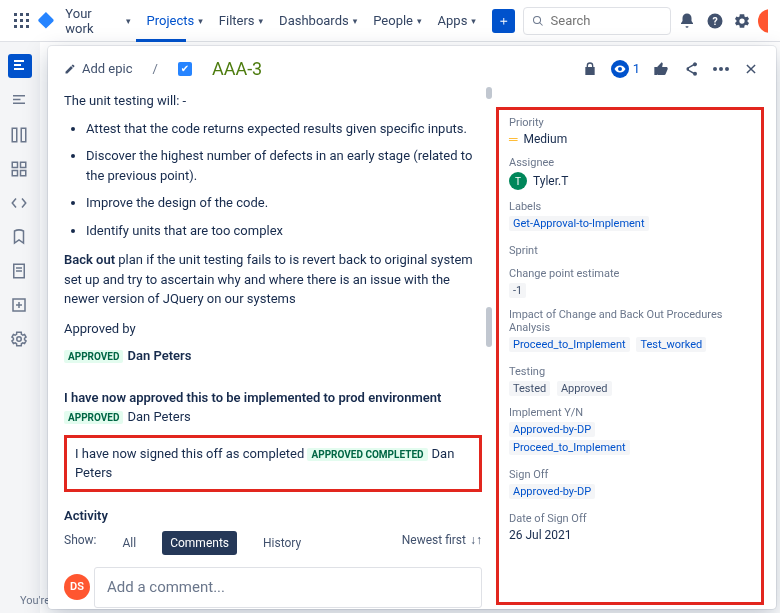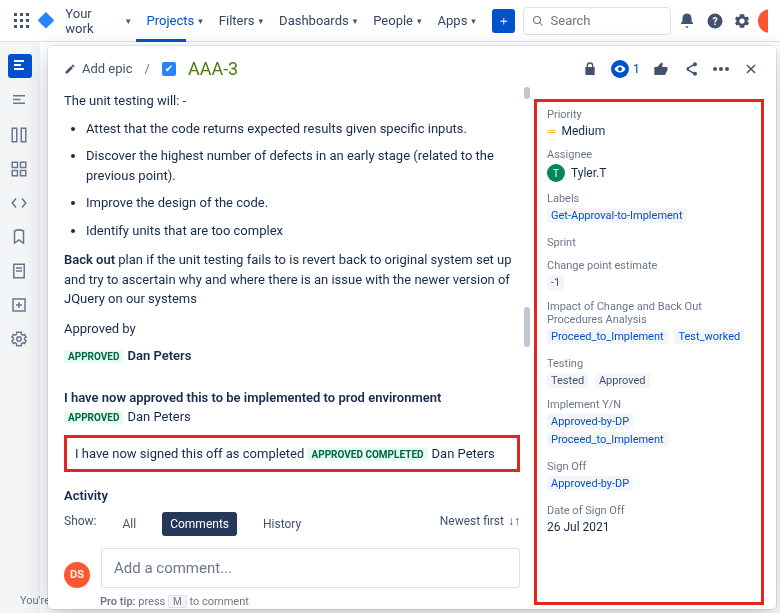--- a/index.html
+++ b/index.html
@@ -20,21 +20,21 @@
   .avatarcut{width:10px;height:24px;overflow:hidden;position:relative;}
   .avatarcut::before{content:"";position:absolute;left:0;top:0;width:24px;height:24px;border-radius:50%;background:#FF5630;}
   
   .leftrail{position:absolute;left:0;top:42px;bottom:0;width:40px;background:#F4F5F7;display:flex;flex-direction:column;align-items:center;padding-top:12px;gap:14px;}
   .leftrail .ri{width:20px;height:20px;color:#6B778C;}
   .leftrail .ri.sel{background:#0052CC;color:#fff;border-radius:3px;padding:3px;width:24px;height:24px;}
   .footnote{position:absolute;left:20px;bottom:6px;font-size:11px;color:#6B778C;}
   
   .overlay{position:absolute;left:48px;top:46px;right:4px;bottom:4px;background:#fff;border-radius:4px;box-shadow:0 0 0 1px rgba(9,30,66,.08),0 8px 24px rgba(9,30,66,.25);display:flex;flex-direction:column;}
   
-  .mhead{display:flex;align-items:center;padding:12px 16px 8px;gap:12px;}
+  .mhead{display:flex;align-items:center;padding:12px 16px 8px;gap:20px;}
   .addepic{display:flex;align-items:center;gap:6px;color:#42526E;font-size:13px;cursor:pointer;}
   .slash{color:#6B778C;}
   .issueicon{width:14px;height:14px;background:#2684FF;border-radius:2px;display:inline-flex;align-items:center;justify-content:center;color:#fff;font-size:10px;}
   .issuelink{color:#4d7c0f;font-size:18px;}
   .mheadright{margin-left:auto;display:flex;align-items:center;gap:12px;}
   .watchers{display:flex;align-items:center;gap:4px;color:#0052CC;}
   .watchers .eye{width:18px;height:18px;background:#0052CC;border-radius:50%;display:flex;align-items:center;justify-content:center;color:#fff;}
   .hicon{width:18px;height:18px;color:#42526E;cursor:pointer;display:flex;align-items:center;justify-content:center;}
   
   .mbody{flex:1;display:flex;overflow:hidden;}
@@ -45,29 +45,29 @@
   .leftcontent li{margin-bottom:8px;}
   .leftcontent strong{font-weight:600;}
   .approved-badge{background:#E3FCEF;color:#006644;font-size:10px;font-weight:700;padding:1px 4px;border-radius:2px;margin-right:4px;}
   .completed-badge{background:#E3FCEF;color:#006644;font-size:10px;font-weight:700;padding:1px 4px;border-radius:2px;margin-right:4px;}
   .redbox{border:3px solid #E2261E;padding:6px 8px;margin:8px 0 14px;}
   .activityhdr{font-size:13px;font-weight:600;margin-top:6px;}
   .tabrow{display:flex;align-items:flex-start;gap:18px;margin-top:6px;font-size:12px;color:#42526E;}
   .tabbtn{padding:3px 8px;border-radius:3px;cursor:pointer;}
   .tabbtn.sel{background:#253858;color:#fff;}
   .sorter{margin-left:auto;display:flex;align-items:center;gap:4px;cursor:pointer;}
-  .commentrow{display:flex;align-items:flex-end;gap:11px;margin-top:12px;}
+  .commentrow{display:flex;align-items:center;gap:4px;margin-top:12px;}
   .dsav{width:26px;height:26px;border-radius:50%;background:#FF5630;color:#fff;font-size:11px;font-weight:600;display:flex;align-items:center;justify-content:center;}
   .commentbox{flex:1;border:1px solid #DFE1E6;border-radius:3px;padding:8px 12px;color:#6B778C;font-size:15px;}
   .protip{font-size:11px;color:#6B778C;margin-top:6px;margin-left:36px;}
   .protip .key{background:#F4F5F7;border:1px solid #DFE1E6;border-radius:2px;padding:0 4px;font-size:10px;}
   .leftscrollbar{position:absolute;right:0;top:0;width:6px;height:12px;background:#C1C7D0;border-radius:3px;}
   .leftscrollbar2{position:absolute;right:0;top:220px;width:6px;height:40px;background:#C1C7D0;border-radius:3px;}
   
-  .rightpane{width:230px;border:3px solid #E2261E;margin:12px 12px 4px 4px;padding:6px 10px 4px;overflow:hidden;position:relative;}
+  .rightpane{width:268px;border:3px solid #E2261E;margin:20px 12px 4px 4px;padding:6px 10px 4px;overflow:hidden;position:relative;}
   .field{margin-bottom:10px;font-size:11px;}
   .flabel{color:#6B778C;font-size:11px;margin-bottom:3px;}
   .fval{color:#172B4D;font-size:12px;}
   .priority{display:flex;align-items:center;gap:6px;}
   .pricon{color:#FFAB00;font-weight:700;}
   .assignee{display:flex;align-items:center;gap:6px;}
   .tav{width:18px;height:18px;border-radius:50%;background:#00875A;color:#fff;font-size:10px;display:flex;align-items:center;justify-content:center;}
   .chip{display:inline-block;background:#F4F5F7;color:#0052CC;font-size:11px;padding:1px 4px;border-radius:2px;margin-right:4px;margin-bottom:3px;}
   .chipgray{display:inline-block;background:#F4F5F7;color:#42526E;font-size:11px;padding:1px 4px;border-radius:2px;margin-right:4px;}
   .bluelink{color:#0052CC;font-size:12px;}

